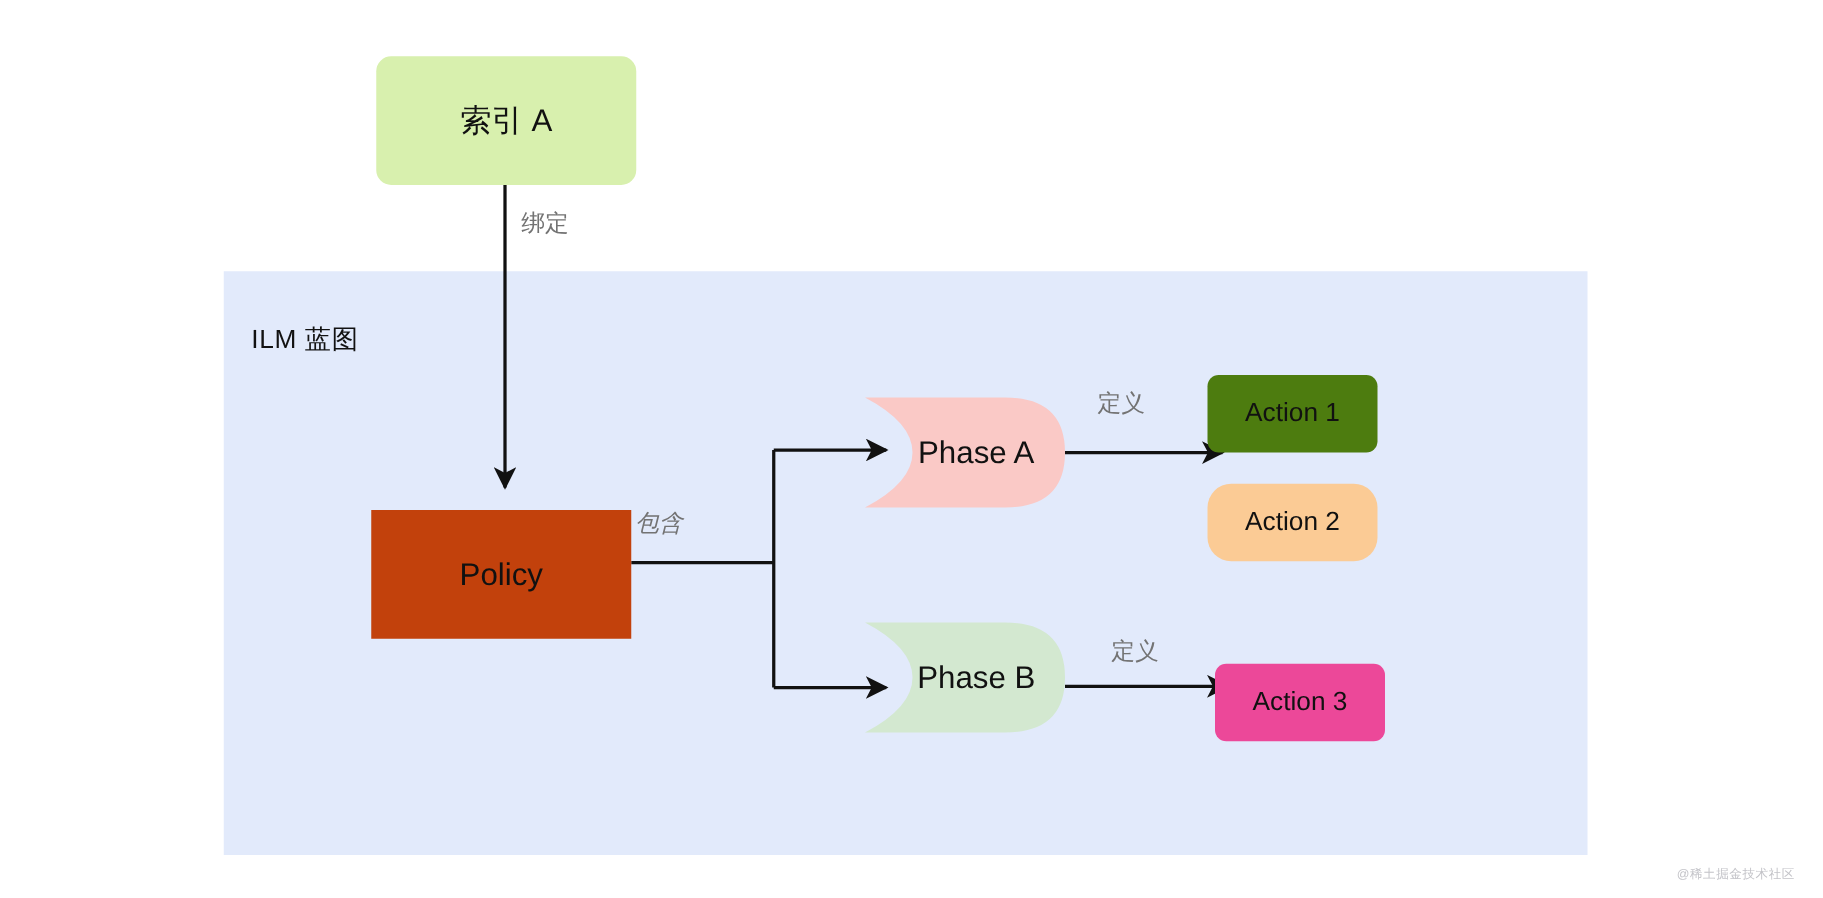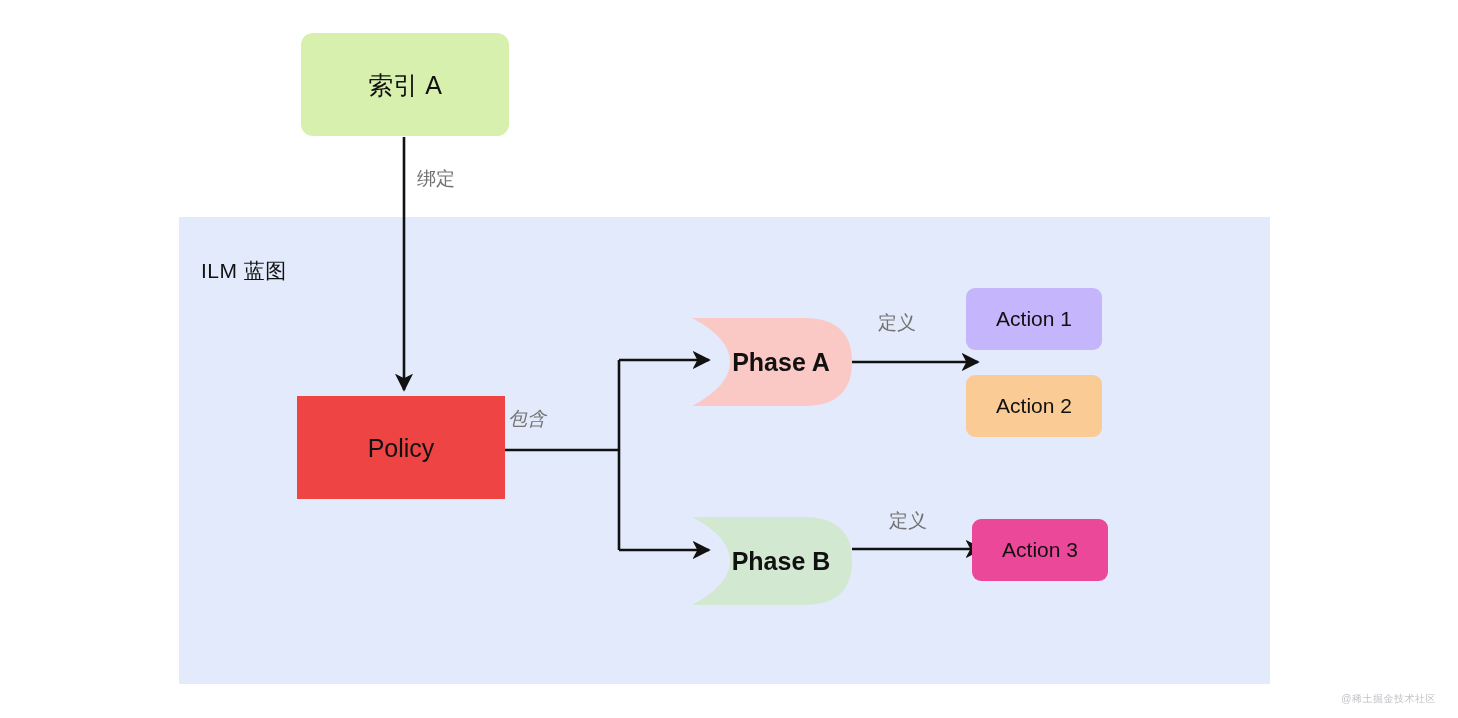--- a/index.html
+++ b/index.html
@@ -20,20 +20,21 @@
   }
   .node {
     position: absolute;
     display: flex;
     align-items: center;
     justify-content: center;
     box-sizing: border-box;
     color: #111111;
     text-align: left;
     line-height: 1.2;
+    margin-top: 12px;
   }
 
   
   #ilm-container {
     position: absolute;
     left: 179px;
     top: 217px;
     width: 1091px;
     height: 467px;
     background: #e2eafb;
@@ -57,52 +58,51 @@
     border-radius: 12px;
     font-size: 25px;
   }
 
   
   #policy {
     left: 297px;
     top: 396px;
     width: 208px;
     height: 103px;
-    background: #ef4444;
+    background: #c2410c;
     border-radius: 0px;
     font-size: 25px;
   }
 
   
   .phase-wrap {
     position: absolute;
-    font-weight: bold;
   }
   .phase-label {
     position: absolute;
     inset: 0;
     display: flex;
     align-items: center;
     justify-content: center;
     font-size: 25px;
     color: #111111;
     padding-left: 22px;
     box-sizing: border-box;
   }
   #phase-a-wrap { left: 686px; top: 316px; width: 168px; height: 92px; }
-  #phase-b-wrap { left: 686px; top: 515px; width: 168px; height: 92px; }
+  #phase-b-wrap { left: 686px; top: 496px; width: 168px; height: 92px; }
 
   
   #action-1 {
     left: 966px; top: 288px; width: 136px; height: 62px;
-    background: #c4b5fd; border-radius: 9px; font-size: 21px;
+    background: #4d7c0f; border-radius: 9px; font-size: 21px;
   }
   #action-2 {
     left: 966px; top: 375px; width: 136px; height: 62px;
-    background: #fbcb95; border-radius: 9px; font-size: 21px;
+    background: #fbcb95; border-radius: 19px; font-size: 21px;
   }
   #action-3 {
     left: 972px; top: 519px; width: 136px; height: 62px;
     background: #ec4899; border-radius: 9px; font-size: 21px;
   }
 
   
   .edge-label {
     position: absolute;
     font-size: 19px;

